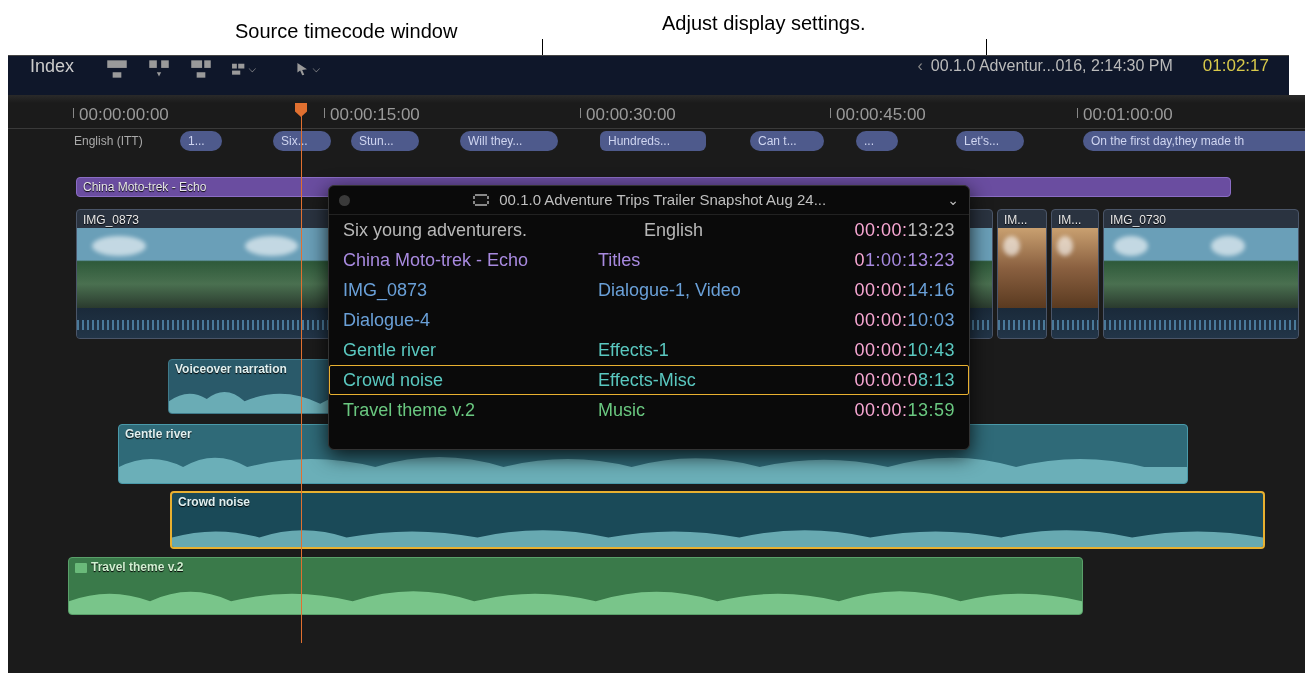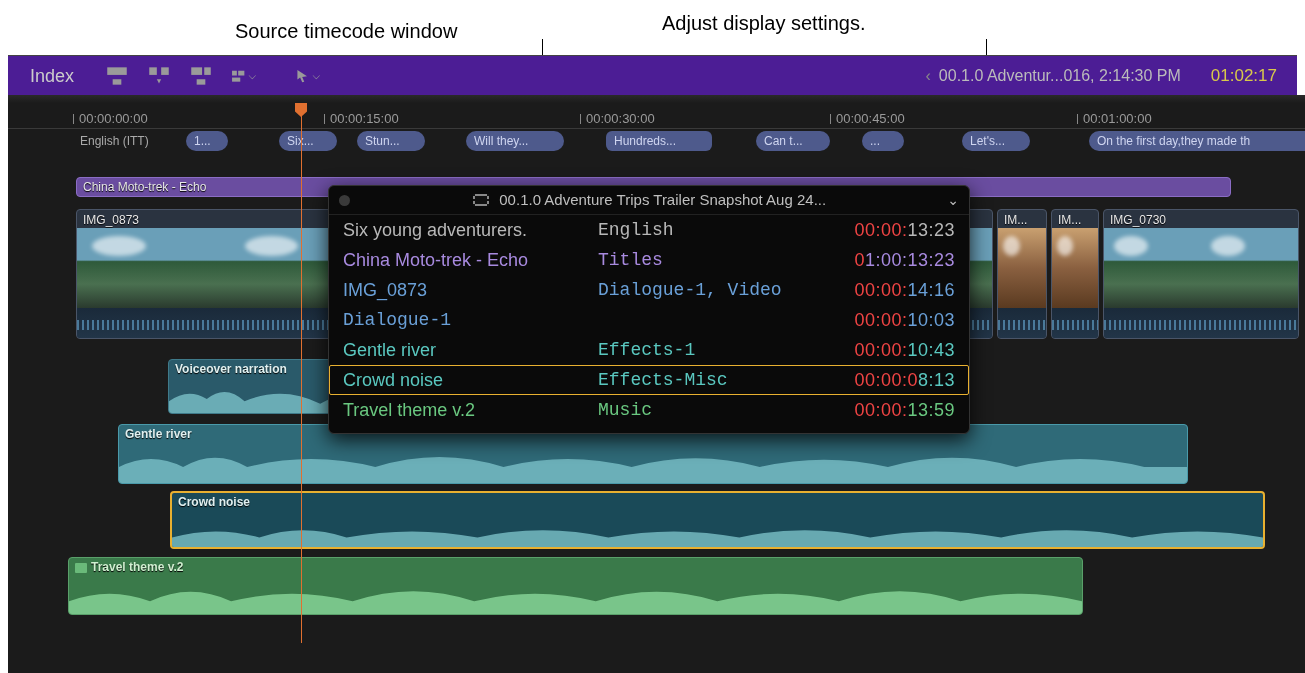--- a/index.html
+++ b/index.html
@@ -2,37 +2,37 @@
 <html><head>
 <meta charset="utf-8">
 <style>
   html,body{margin:0;padding:0;background:#fff;font-family:-apple-system,Helvetica,Arial,sans-serif;}
   #stage{position:relative;width:1305px;height:673px;overflow:hidden;background:#fff;}
   
   .callout{position:absolute;font-size:20px;color:#000;}
   .callout-line{position:absolute;width:1px;background:#000;}
   .callout-short{position:absolute;height:1px;background:#000;}
   
-  #appbar{position:absolute;left:8px;right:8px;top:55px;height:40px;background:#4c1d95;border-top:1px solid #444;border-bottom:1px solid #444;display:flex;align-items:center;color:#bbb;}
+  #appbar{position:absolute;left:8px;right:16px;top:55px;height:40px;background:#0f172a;border-top:1px solid #444;border-bottom:1px solid #444;display:flex;align-items:flex-start;color:#bbb;}
   #index-btn{padding:0 22px;font-size:18px;color:#ccc;}
   .tb-icon{width:26px;height:26px;margin:0 8px;display:flex;align-items:center;justify-content:center;}
   .tb-icon svg{fill:#9a9a9a;}
   #pointer{margin-left:30px;}
   #project-nav{margin-left:auto;display:flex;align-items:center;font-size:16px;color:#bbb;padding-right:20px;}
   #project-nav .chev{color:#888;margin-right:8px;}
   #master-tc{color:#d8c94a;font-size:17px;margin-left:30px;font-family:"Helvetica Neue",Arial;}
   
   #timeline{position:absolute;left:8px;right:0;top:95px;bottom:0;background:#1b1b1b;overflow:hidden;}
   #timeline::after{content:"";position:absolute;left:0;right:0;top:0;height:8px;background:linear-gradient(#2a2a2a,#1b1b1b);}
   
   #ruler{position:absolute;left:0;right:0;top:8px;height:25px;border-bottom:1px solid #3a3a3a;}
-  .rmark{position:absolute;top:8px;font-size:13px;color:#9a9a9a;}
+  .rmark{position:absolute;top:2px;font-size:17px;color:#9a9a9a;}
   .rmark::before{content:"";position:absolute;left:-6px;top:3px;width:1px;height:10px;background:#888;}
   
-  #caption-row{position:absolute;left:66px;right:0;top:36px;height:22px;font-size:12px;color:#aaa;}
+  #caption-row{position:absolute;left:60px;right:0;top:36px;height:22px;font-size:12px;color:#aaa;}
   #caption-label{position:absolute;left:6px;top:3px;}
   .cap{position:absolute;top:0;height:20px;background:#4e5a8c;border-radius:10px;color:#cfd5f0;font-size:12px;line-height:20px;padding:0 8px;white-space:nowrap;overflow:hidden;}
   
   #tracks{position:absolute;left:60px;right:0;top:64px;bottom:0;}
   .clip{position:absolute;border-radius:4px;overflow:hidden;color:#e8e8e8;font-size:12px;box-sizing:border-box;}
   .clip .lbl{position:absolute;left:6px;top:2px;text-shadow:0 1px 1px #000;}
   
   #title-clip{left:8px;top:18px;width:1155px;height:20px;background:#6a4da0;border:1px solid #8b6dc5;}
   
   .vclip{top:50px;height:130px;background:#2a3340;border:1px solid #4a5568;}
@@ -52,32 +52,32 @@
   #vo-clip{left:100px;top:200px;width:380px;height:55px;background:#2a5a6a;border:1px solid #3f7a8a;}
   #river-clip{left:50px;top:265px;width:1070px;height:60px;background:#2f6a78;border:1px solid #4a9aaa;}
   #crowd-clip{left:102px;top:332px;width:1095px;height:58px;background:#1a4a58;border:2px solid #e8b030;}
   #travel-clip{left:0px;top:398px;width:1015px;height:58px;background:#3a7a4a;border:1px solid #5aa06a;}
   #travel-clip .lbl{color:#d0f0d0;}
   .role-ico{display:inline-block;width:12px;height:10px;background:#6aba7a;margin-right:4px;vertical-align:middle;border-radius:1px;}
   
   #playhead{position:absolute;top:8px;bottom:30px;width:1px;background:#e07030;left:293px;z-index:20;}
   #playhead::before{content:"";position:absolute;top:0;left:-6px;width:12px;height:14px;background:#e07030;clip-path:polygon(0 0,100% 0,100% 60%,50% 100%,0 60%);}
   
-  #tc-window{position:absolute;left:320px;top:90px;width:640px;background:#0a0a0a;border:1px solid #333;border-radius:6px;box-shadow:0 6px 20px rgba(0,0,0,0.8);z-index:30;padding-bottom:8px;}
+  #tc-window{position:absolute;left:320px;top:90px;width:640px;background:#0a0a0a;border:1px solid #333;border-radius:6px;box-shadow:0 6px 20px rgba(0,0,0,0.8);z-index:30;padding-bottom:24px;}
   #tc-header{height:28px;display:flex;align-items:center;border-bottom:1px solid #222;padding:0 10px;}
   #tc-dot{width:11px;height:11px;border-radius:50%;background:#3a3a3a;margin-right:10px;}
   #tc-title{flex:1;text-align:center;color:#bfbfbf;font-size:15px;white-space:nowrap;overflow:hidden;text-overflow:ellipsis;}
   #tc-title .tico{display:inline-block;vertical-align:middle;margin-right:6px;}
   #tc-chev{color:#bbb;font-size:14px;margin-left:8px;}
   .tc-row{display:flex;align-items:center;height:30px;padding:0 14px;font-size:18px;}
   .tc-name{flex:0 0 255px;white-space:nowrap;overflow:hidden;}
-  .tc-role{flex:1;white-space:nowrap;font-family:Liberation Mono, monospace;}
+  .tc-role{flex:1;white-space:nowrap;}
   .tc-time{flex:0 0 150px;text-align:right;font-family:"Helvetica Neue",Arial;letter-spacing:0.5px;}
-  .tc-time .dim{color:#ef4444;}
-  .c-gray{color:#b8b8b8;}
+  .tc-time .dim{color:#f9a8d4;}
+  .c-gray{color:#b8b8b8;gap:46px;}
   .c-purple{color:#a88adf;}
   .c-blue{color:#6aa0d8;}
   .c-teal{color:#5ac8c0;}
   .c-green{color:#6ac880;}
   .tc-row.sel{outline:1px solid #e8b030;outline-offset:-1px;border-radius:2px;}
   
   .wavefill{fill:#7ac0c8;opacity:0.8;}
   .wavefill.green{fill:#8ad89a;}
 </style>
 </head>
@@ -247,21 +247,21 @@
             <div class="tc-name">China Moto-trek - Echo</div>
             <div class="tc-role">Titles</div>
             <div class="tc-time"><span class="dim">0</span>1:00:13:23</div>
           </div>
           <div class="tc-row c-blue">
             <div class="tc-name">IMG_0873</div>
             <div class="tc-role">Dialogue-1, Video</div>
             <div class="tc-time"><span class="dim">00:00:</span>14:16</div>
           </div>
           <div class="tc-row c-blue">
-            <div class="tc-role">Dialogue-1</div>
+            <div class="tc-role">Dialogue-4</div>
             <div class="tc-time"><span class="dim">00:00:</span>10:03</div>
           </div>
           <div class="tc-row c-teal">
             <div class="tc-name">Gentle river</div>
             <div class="tc-role">Effects-1</div>
             <div class="tc-time"><span class="dim">00:00:</span>10:43</div>
           </div>
           <div class="tc-row c-teal sel">
             <div class="tc-name">Crowd noise</div>
             <div class="tc-role">Effects-Misc</div>

